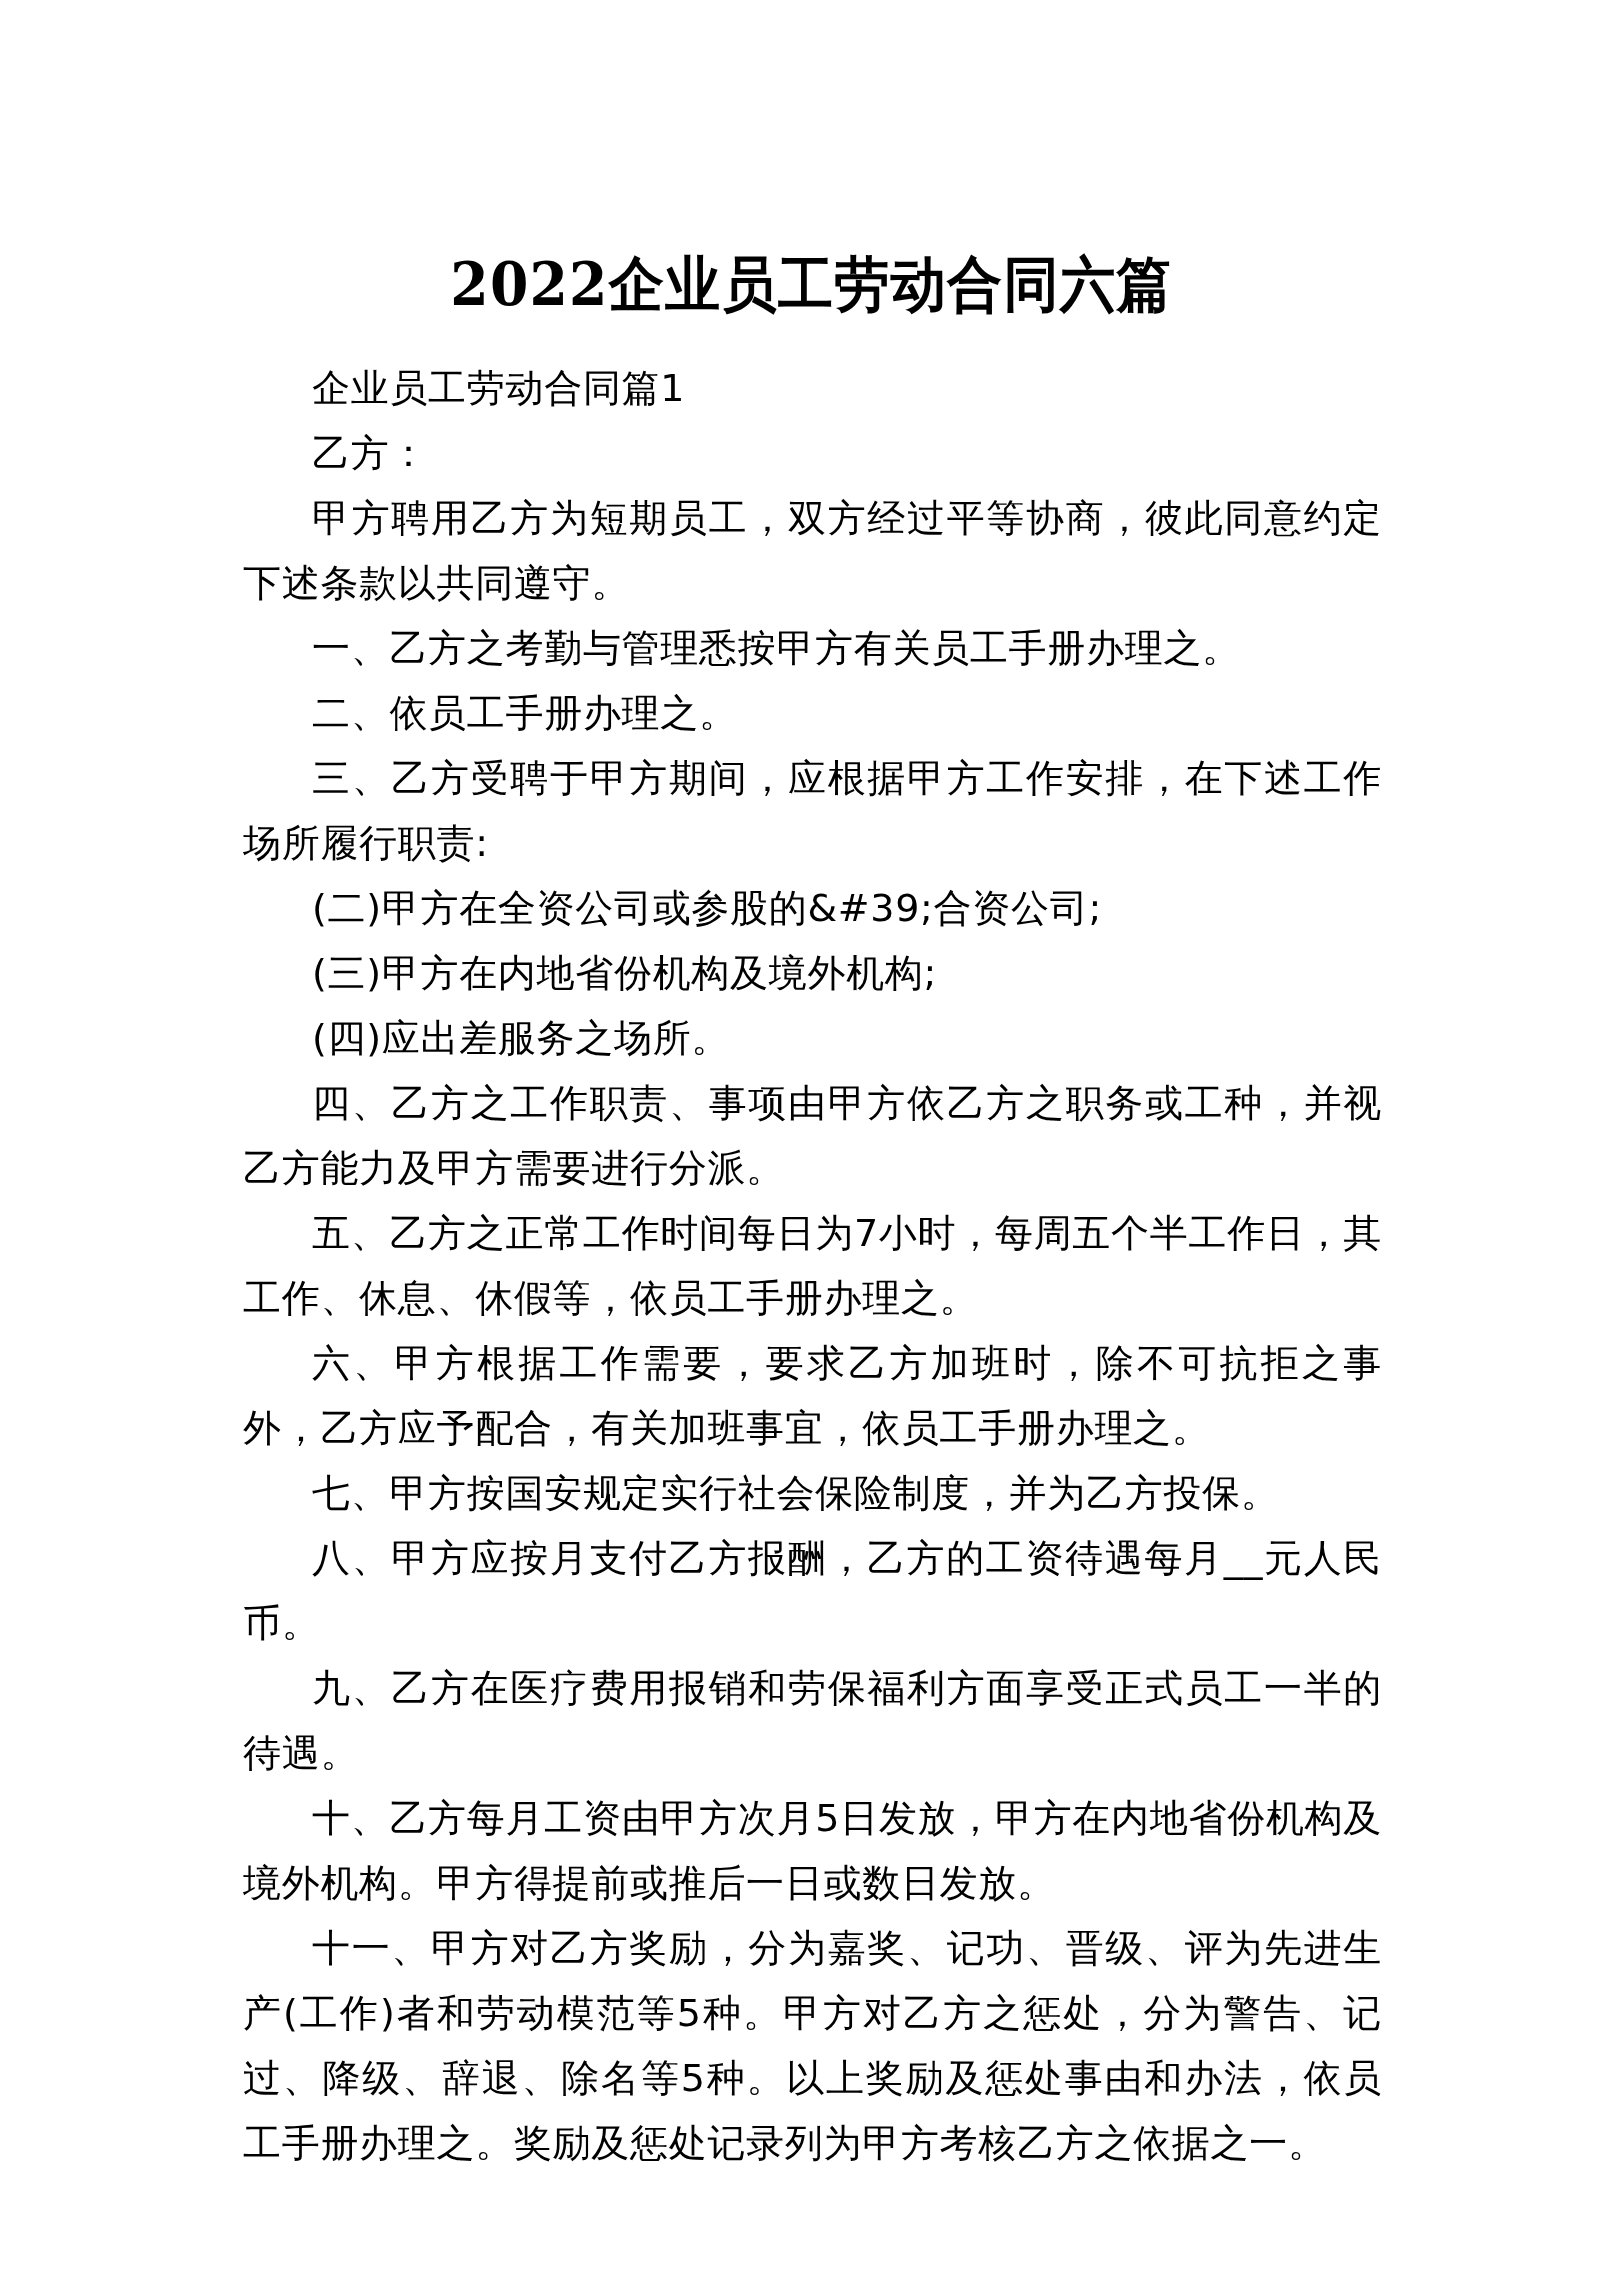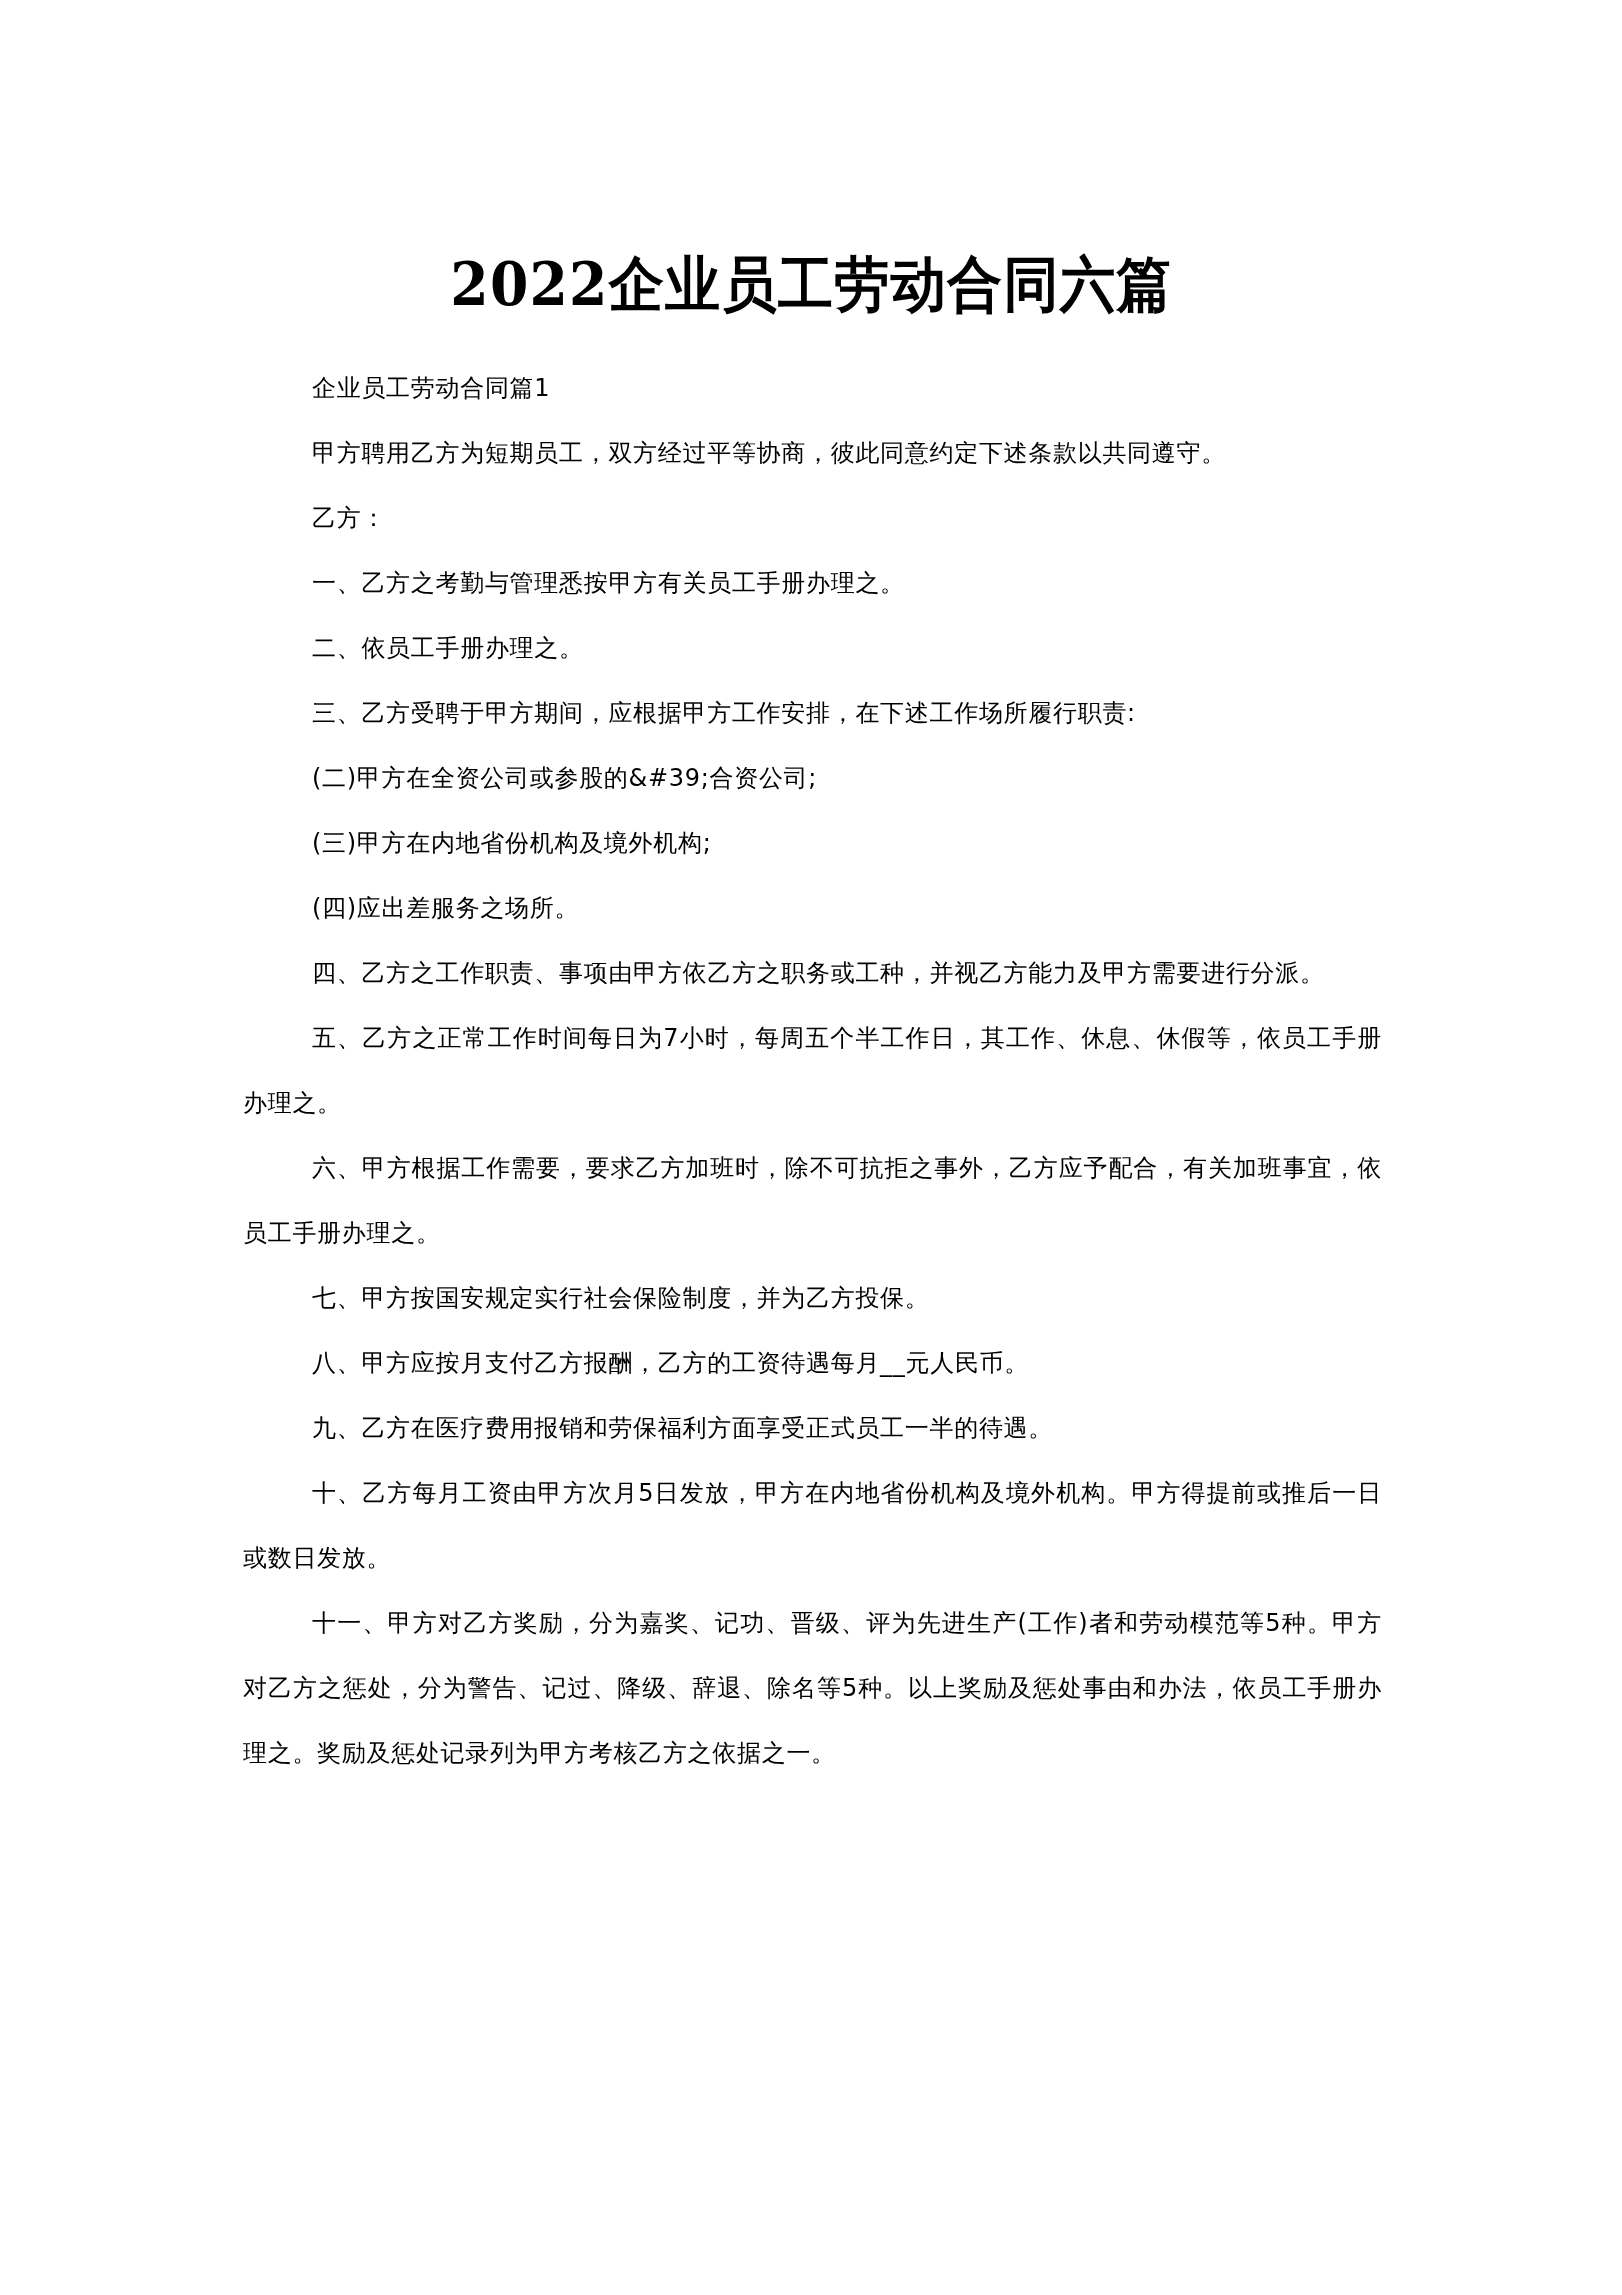--- a/index.html
+++ b/index.html
@@ -34,21 +34,21 @@
       letter-spacing: 1.3px;
       font-family: "DejaVu Serif", "Liberation Serif", serif;
       transform: scaleX(0.92);
       transform-origin: center;
     }
     .body {
       position: absolute;
       left: 243px;
       top: 356px;
       width: 1139px;
-      font-size: 24px;
+      font-size: 38px;
       line-height: 65px;
       font-family: "DejaVu Sans", "Liberation Sans", sans-serif;
     }
     .para {
       margin: 0;
       padding: 0;
       text-indent: 69px;
       text-align: justify;
       text-align-last: left;
       letter-spacing: 0.7px;
@@ -56,22 +56,22 @@
     }
   </style>
 </head>
 <body>
 
 <div class="page">
   <h1 class="title">2022企业员工劳动合同六篇</h1>
 
   <div class="body">
     <p class="para">企业员工劳动合同篇1</p>
+    <p class="para">乙方：</p>
     <p class="para">甲方聘用乙方为短期员工，双方经过平等协商，彼此同意约定下述条款以共同遵守。</p>
-    <p class="para">乙方：</p>
     <p class="para">一、乙方之考勤与管理悉按甲方有关员工手册办理之。</p>
     <p class="para">二、依员工手册办理之。</p>
     <p class="para">三、乙方受聘于甲方期间，应根据甲方工作安排，在下述工作场所履行职责:</p>
     <p class="para">(二)甲方在全资公司或参股的&amp;#39;合资公司;</p>
     <p class="para">(三)甲方在内地省份机构及境外机构;</p>
     <p class="para">(四)应出差服务之场所。</p>
     <p class="para">四、乙方之工作职责、事项由甲方依乙方之职务或工种，并视乙方能力及甲方需要进行分派。</p>
     <p class="para">五、乙方之正常工作时间每日为7小时，每周五个半工作日，其工作、休息、休假等，依员工手册办理之。</p>
     <p class="para">六、甲方根据工作需要，要求乙方加班时，除不可抗拒之事外，乙方应予配合，有关加班事宜，依员工手册办理之。</p>
     <p class="para">七、甲方按国安规定实行社会保险制度，并为乙方投保。</p>

